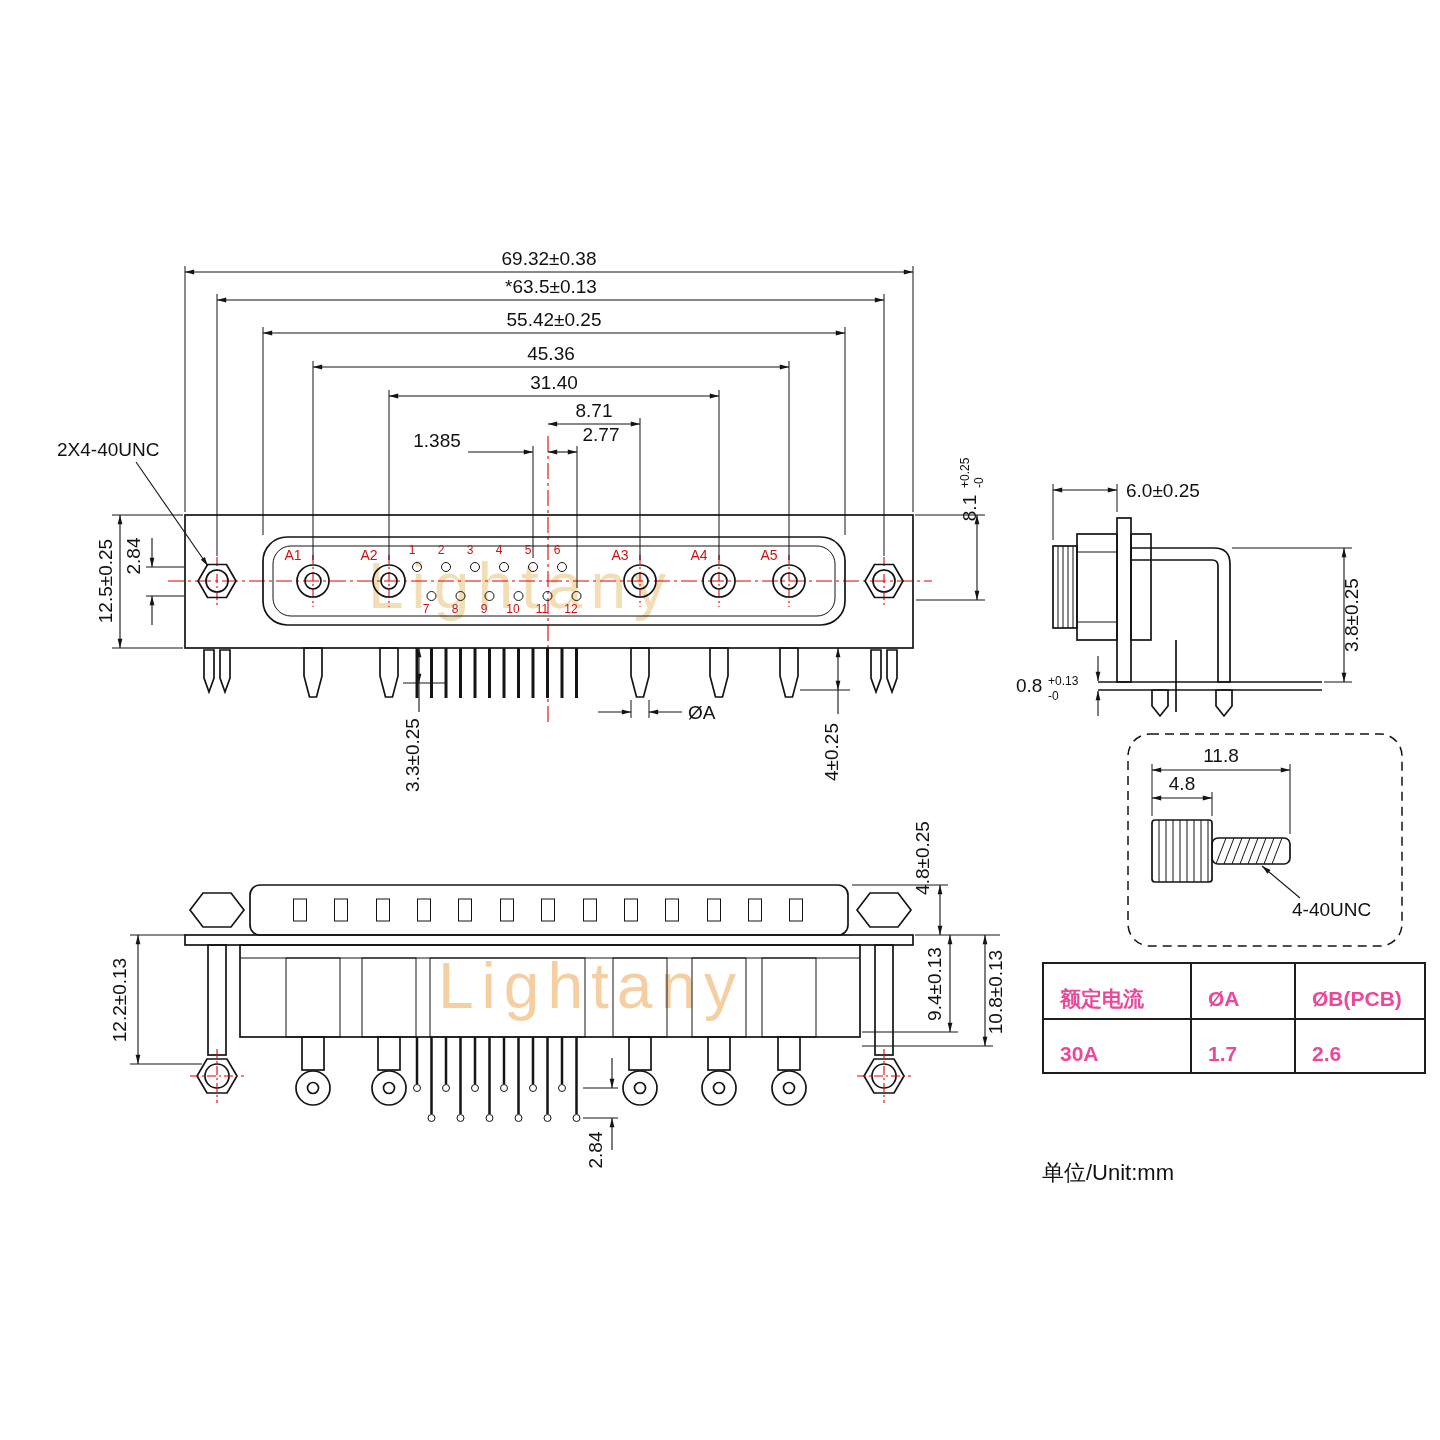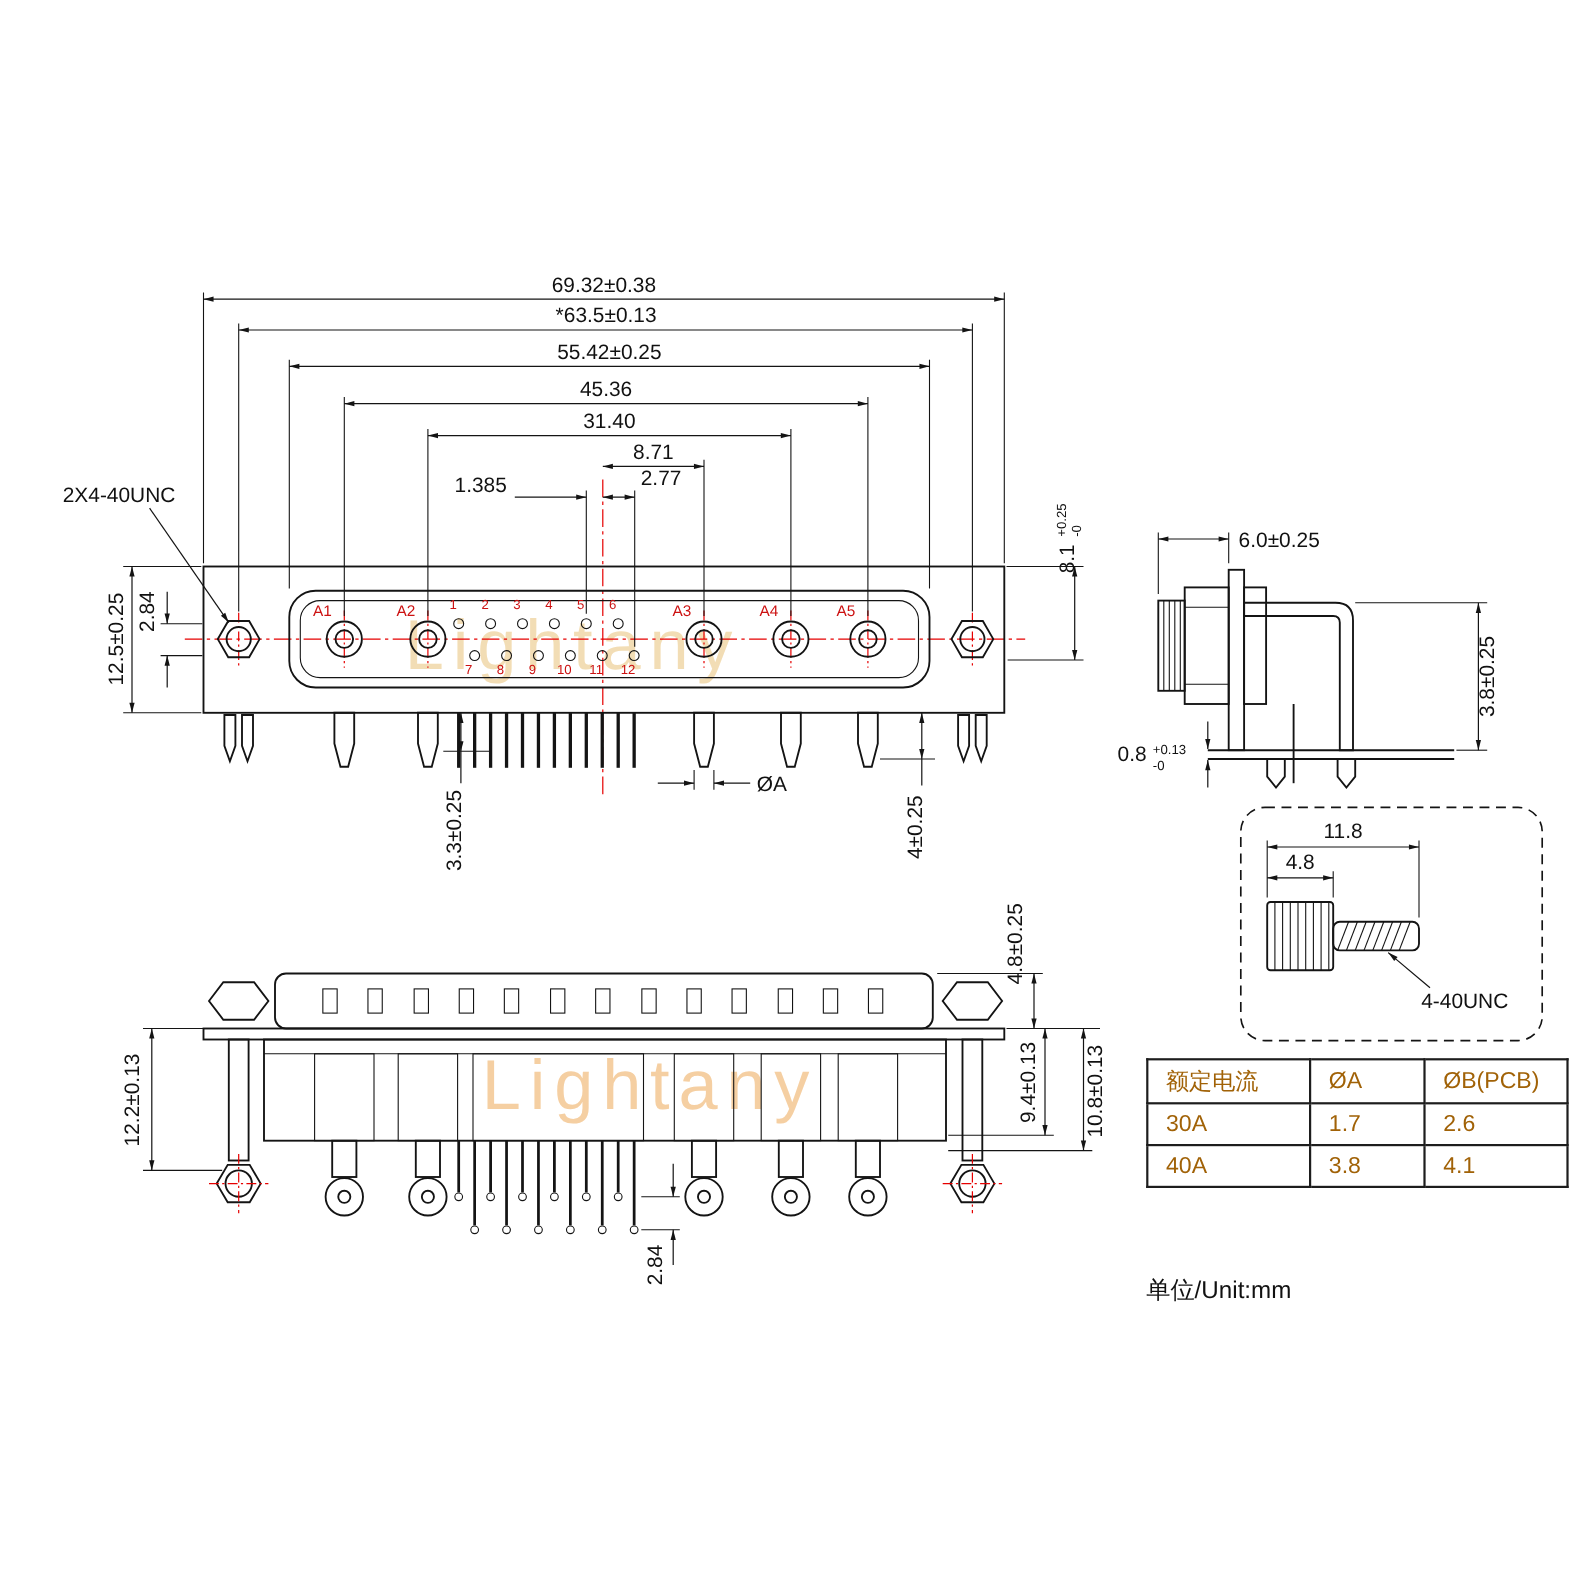--- a/index.html
+++ b/index.html
@@ -13,22 +13,22 @@
   .contactLbl{font-size:14px;fill:#cc1111;}
   .part{stroke:#141414;stroke-width:1.7;fill:none;}
   .thin{stroke:#141414;stroke-width:1;fill:none;}
   .dln{stroke:#141414;stroke-width:1.1;fill:none;}
   .cl{stroke:#e60000;stroke-width:1.1;fill:none;stroke-dasharray:16 4 3 4;}
   .clS{stroke:#e60000;stroke-width:1.1;fill:none;stroke-dasharray:9 3 2 3;}
   .wm1{font-size:64px;letter-spacing:8px;fill:#e9c279;opacity:.55;}
   .wm2{font-size:64px;letter-spacing:8px;fill:#efb066;opacity:.6;}
   .tbl{position:absolute;left:1042px;top:962px;}
   .tbl table{border-collapse:collapse;}
-  .tbl th,.tbl td{border:2px solid #1d1d1d;font-size:21px;font-weight:400;
-       padding:5px 0 5px 16px;text-align:left;height:26px;color:#a16207;}
+  .tbl th,.tbl td{border:2px solid #1d1d1d;font-size:21px;font-weight:700;
+       padding:21px 0 5px 16px;text-align:left;height:26px;color:#ec4899;}
   .c1{width:130px;} .c2{width:86px;} .c3{width:112px;}
   .unit{position:absolute;left:1042px;top:1158px;font-size:22px;color:#111;}
 </style>
 </head>
 <body>
 
 <div id="canvas">
 
 <svg width="1440" height="1440" viewBox="0 0 1440 1440">
   <defs>
@@ -418,24 +418,19 @@
           <tr>
       <th class="c1">额定电流</th>
       <th class="c2">ØA</th>
       <th class="c3">ØB(PCB)</th>
     </tr>
     <tr>
       <td>30A</td>
       <td>1.7</td>
       <td>2.6</td>
     </tr>
-    <tr>
-      <td>40A</td>
-      <td>3.8</td>
-      <td>4.1</td>
-    </tr>
   </tbody>
       </table>
 </div>
 
 <div class="unit">单位/Unit:mm</div>
 
 </div>
 
 </body></html>

